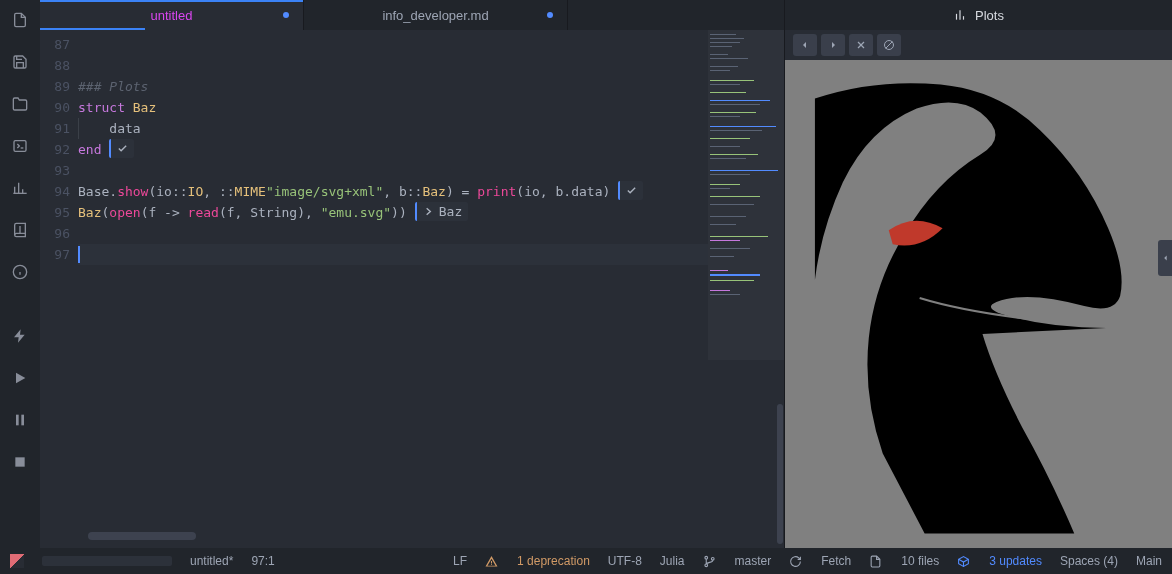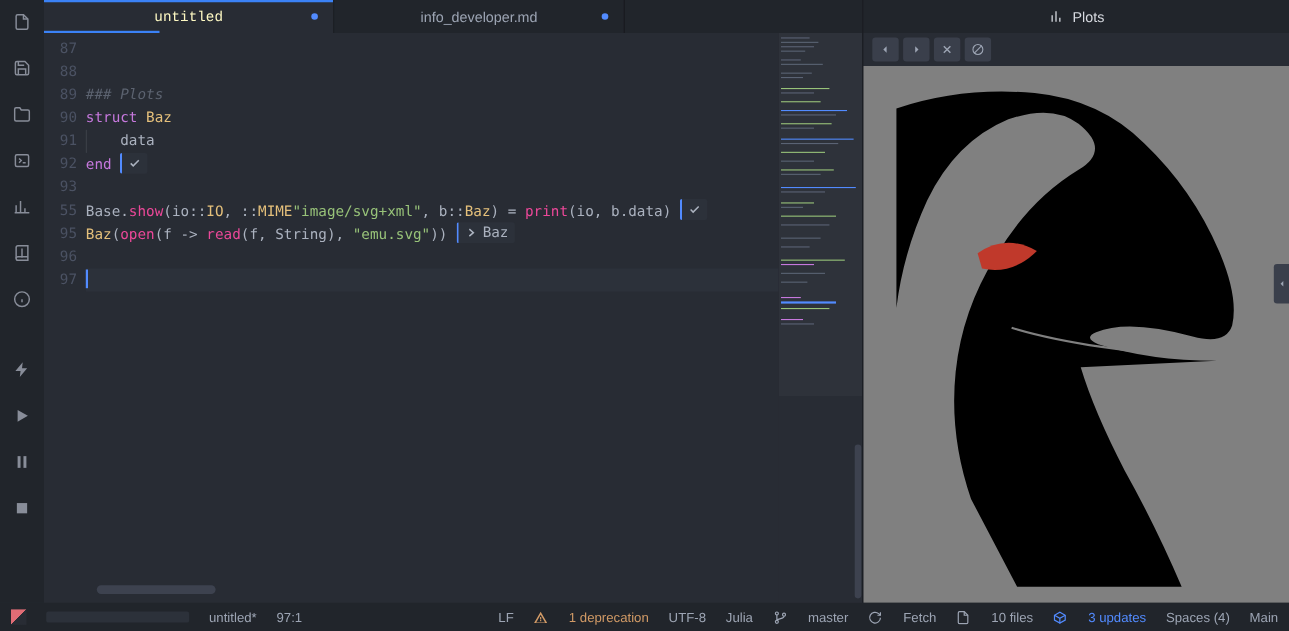--- a/index.html
+++ b/index.html
@@ -62,23 +62,22 @@
     display: flex;
     align-items: center;
     justify-content: center;
     color: #9da5b4;
     position: relative;
     border-right: 1px solid #181a1f;
     cursor: pointer;
   }
   .tab.active {
     background: #282c34;
-    color: #fef9c3;
+    color: #d946ef;
     box-shadow: inset 0 2px 0 #3b82f6;
-    font-family: Liberation Mono, monospace;
   }
   .tab .dot {
     position: absolute;
     right: 14px;
     width: 6px;
     height: 6px;
     border-radius: 50%;
     background: #528bff;
   }
   .tab.active .progress {
@@ -374,21 +373,21 @@
     <div class="editor-split">
       <div class="editor">
         <div class="gutter">
           <div>87</div>
           <div>88</div>
           <div>89</div>
           <div>90</div>
           <div>91</div>
           <div>92</div>
           <div>93</div>
-          <div>55</div>
+          <div>94</div>
           <div>95</div>
           <div>96</div>
           <div>97</div>
         </div>
         <div class="lines">
           <div class="line"></div>
           <div class="line"></div>
           <div class="line"><span class="tok-comment">### Plots</span></div>
           <div class="line"><span class="tok-kw">struct</span><span class="tok-type"> Baz</span></div>
           <div class="line"><span class="indent-guide"></span><span class="tok-plain">    data</span></div>

